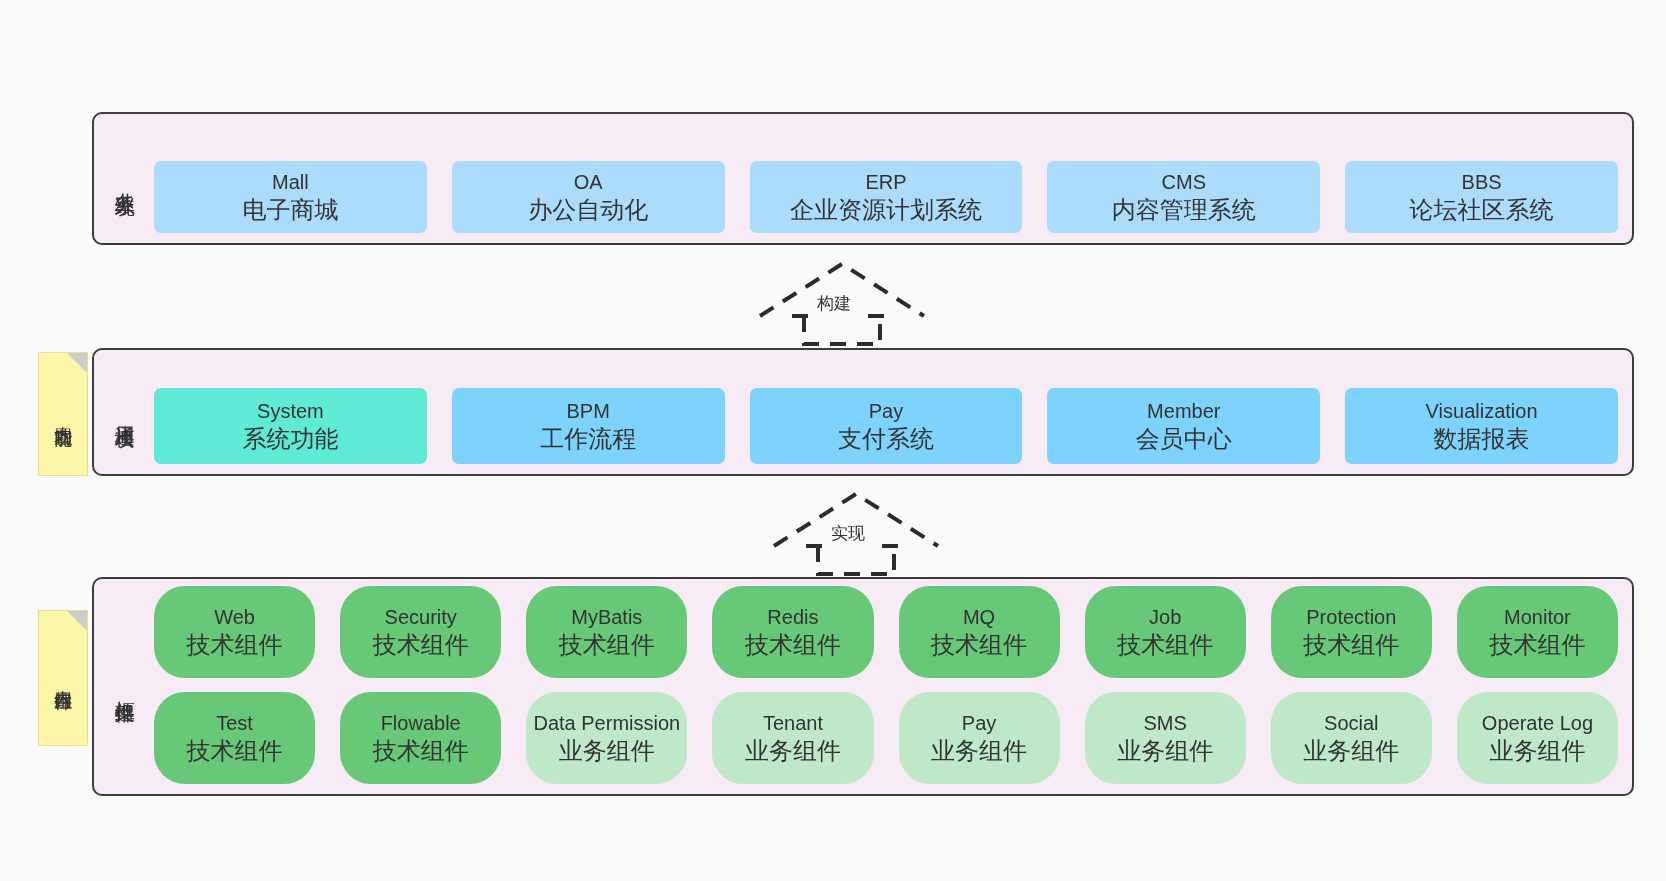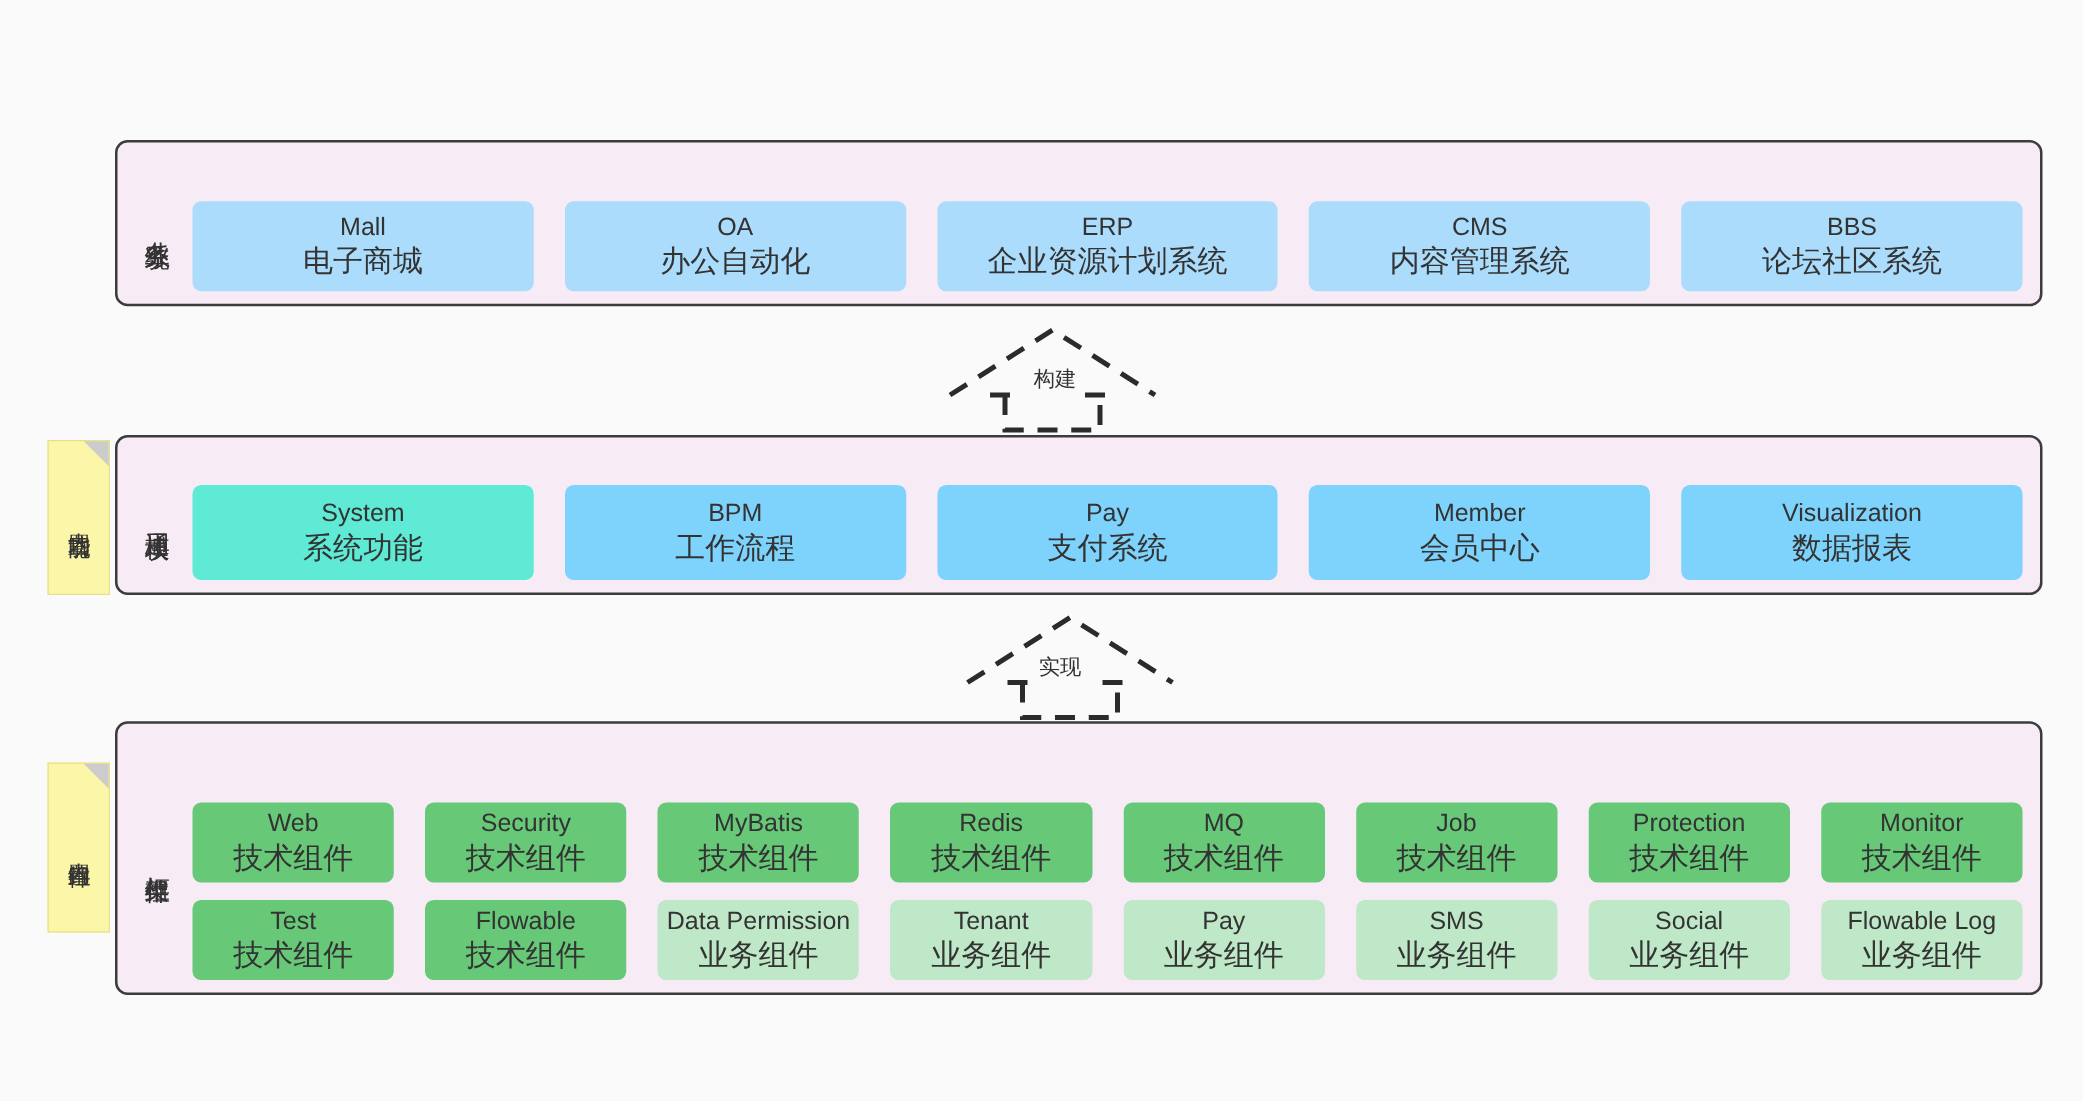--- a/index.html
+++ b/index.html
@@ -86,21 +86,21 @@
   .c-green     { background: #67c878; }
   .c-greenlite { background: #bfe8c8; }
 
   
   #layer-business { left: 92px;  top: 112px; width: 1542px; height: 133px; }
   #layer-common   { left: 92px;  top: 348px; width: 1542px; height: 128px; }
   #layer-frame    { left: 92px;  top: 577px; width: 1542px; height: 219px; }
 
   #layer-business .row .cell { height: 72px; }
   #layer-common   .row .cell { height: 76px; }
-  #layer-frame    .row .cell { height: 64px; }
+  #layer-frame    .row .cell { height: 92px; border-radius: 31px; }
 
   
   .sticky {
     position: absolute;
     width: 50px;
     background: #fcf7a8;
     border: 1.5px solid #e8e08a;
     box-sizing: border-box;
     display: flex;
     align-items: center;
@@ -135,21 +135,21 @@
   }
   .arrow-label {
     position: absolute;
     font-size: 17px;
     color: #333;
     white-space: nowrap;
     user-select: none;
     background: transparent;
   }
   #arrow-build { left: 752px; top: 256px; width: 180px; height: 92px; }
-  #arrow-build-label { left: 817px; top: 292px; margin-left: 10px; }
+  #arrow-build-label { left: 817px; top: 292px; }
   #arrow-impl  { left: 766px; top: 486px; width: 180px; height: 92px; }
   #arrow-impl-label  { left: 831px; top: 522px; }
 </style>
 </head>
 <body>
 
 <div class="canvas">
 
   <div class="layer" id="layer-business">
     <div class="layer-title">业务系统</div>
@@ -289,21 +289,21 @@
         </div>
         <div class="cell c-greenlite">
           <span class="t1">SMS</span>
           <span class="t2">业务组件</span>
         </div>
         <div class="cell c-greenlite">
           <span class="t1">Social</span>
           <span class="t2">业务组件</span>
         </div>
         <div class="cell c-greenlite">
-          <span class="t1">Flowable Log</span>
+          <span class="t1">Operate Log</span>
           <span class="t2">业务组件</span>
         </div>
       </div>
 
     </div>
   </div>
 
   <div class="sticky" id="sticky-builtin-comp">
     <span>内置组件</span>
   </div>

